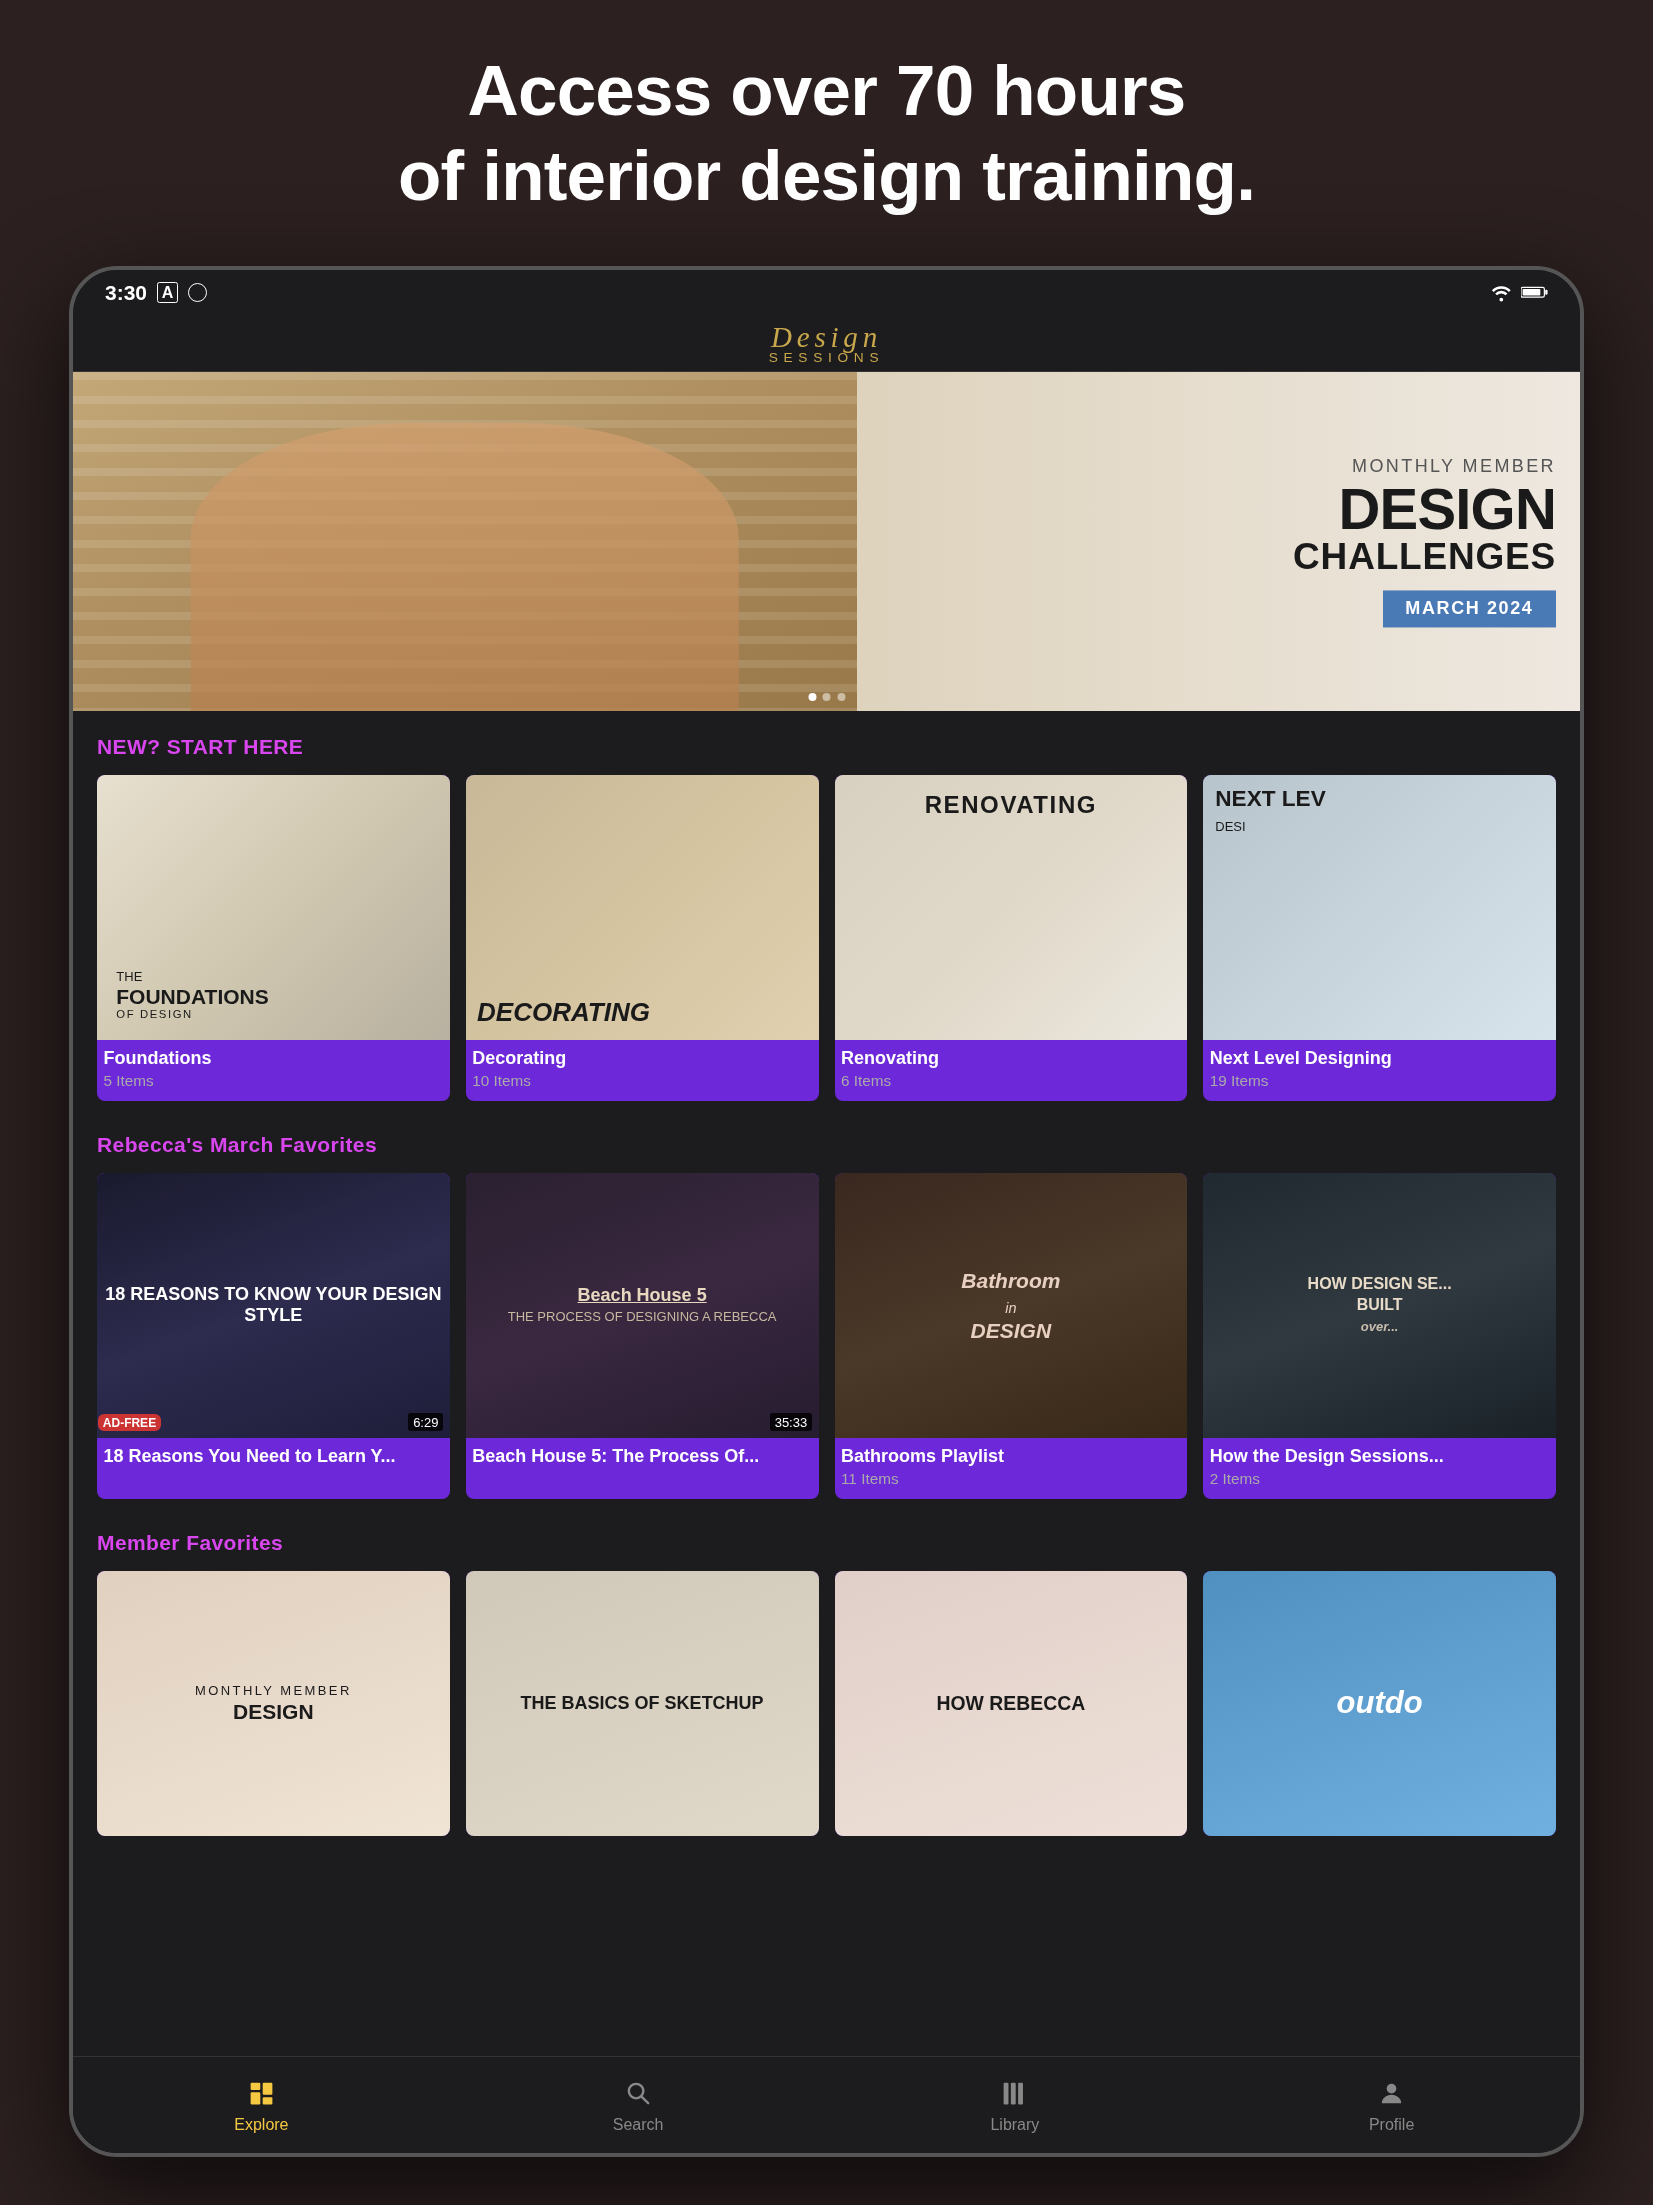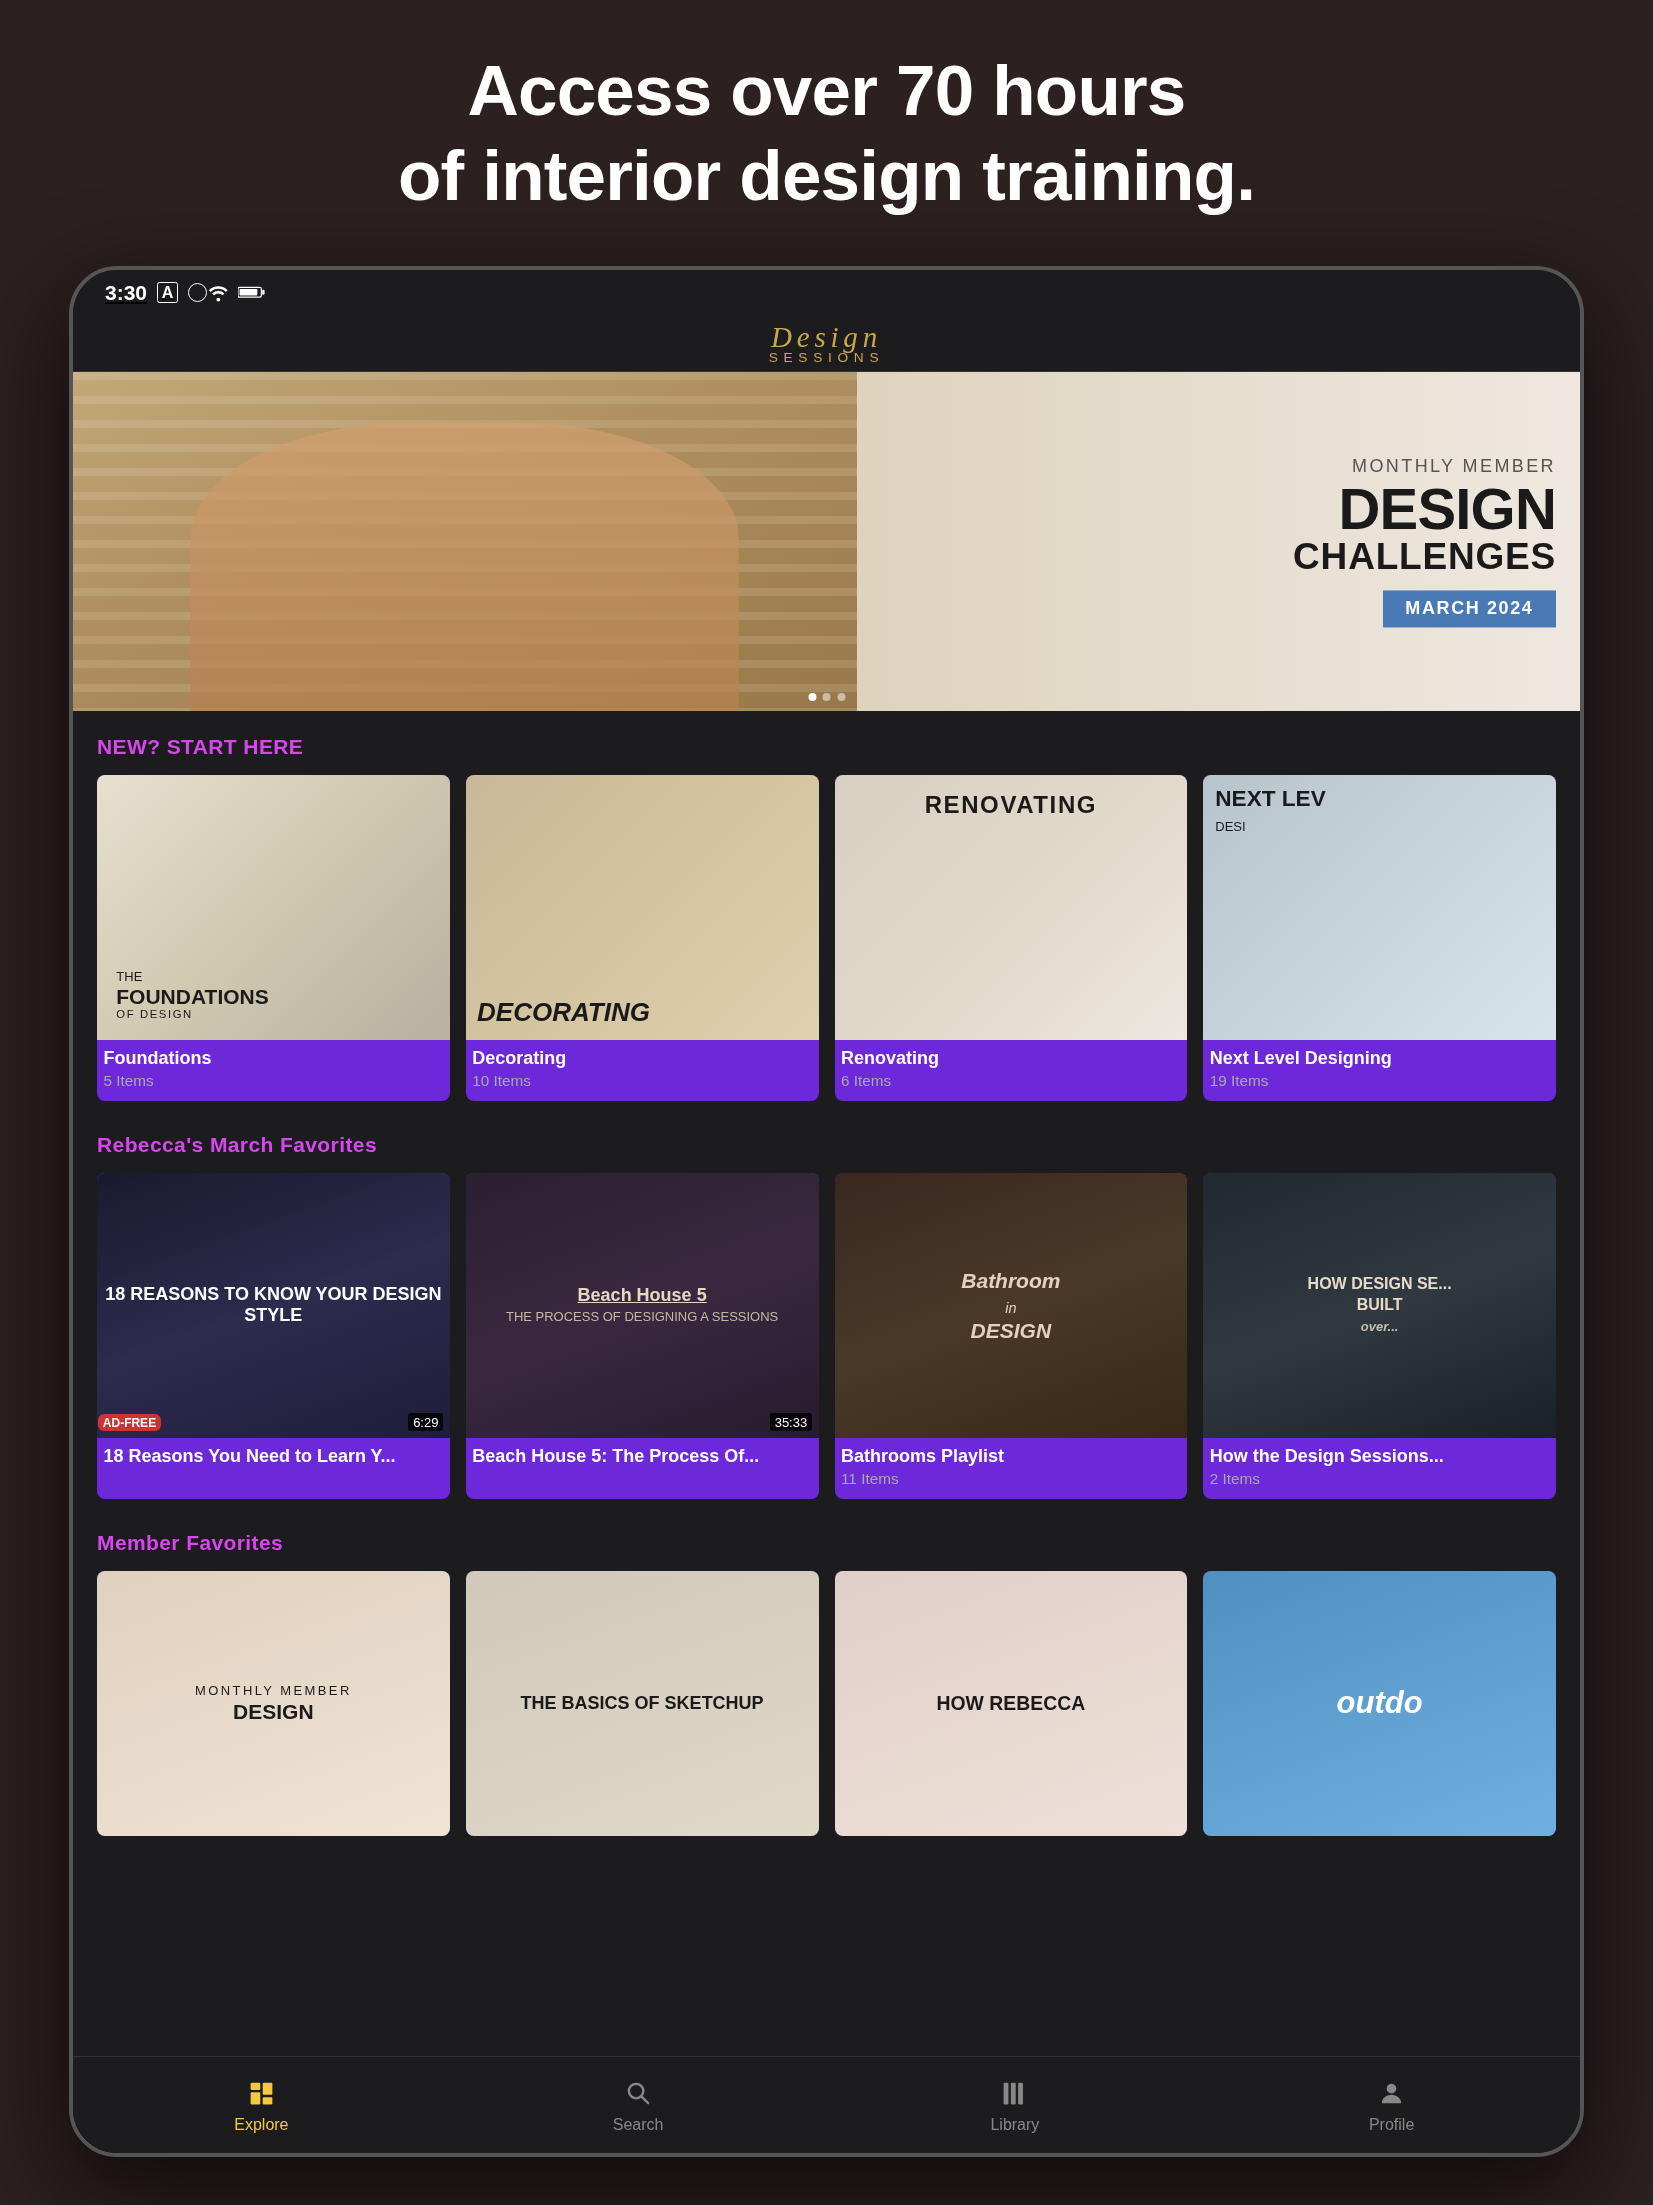--- a/index.html
+++ b/index.html
@@ -38,22 +38,22 @@
       overflow: hidden;
       box-shadow: 0 32px 97px rgba(0,0,0,0.7);
     }
 
     
     .status-bar {
       height: 45px;
       background: #1c1c1e;
       display: flex;
       align-items: center;
+      justify-content: space-between;
       padding: 0 32px;
-      text-decoration: underline;
     }
     .status-left {
       color: #fff;
       font-size: 21px;
       font-weight: 600;
       display: flex;
       align-items: center;
       gap: 9.7px;
     }
     .status-right {
@@ -434,21 +434,21 @@
               </div>
               <div class="card-info">
                 <div class="card-title">18 Reasons You Need to Learn Y...</div>
               </div>
             </div>
 
             <div class="card">
               <div class="card-thumb thumb-video" style="background:linear-gradient(160deg,#2a2030,#3a2840,#261c30);">
                 <div style="width:100%;height:100%;display:flex;align-items:center;justify-content:center;padding:8px;flex-direction:column;gap:3.2px;">
                   <div style="color:#e8d8c0;font-size:18px;font-weight:700;text-align:center;text-decoration:underline;">Beach House 5</div>
-                  <div style="color:#c8b8a0;font-size:13px;text-align:center;line-height:1.3;">THE PROCESS OF DESIGNING A SESSIONS</div>
+                  <div style="color:#c8b8a0;font-size:13px;text-align:center;line-height:1.3;">THE PROCESS OF DESIGNING A REBECCA</div>
                 </div>
                 <div style="position:absolute;bottom:6.5px;right:6.5px;background:rgba(0,0,0,0.8);color:#fff;font-size:13px;padding:1.6px 4.8px;border-radius:2.4px;">35:33</div>
               </div>
               <div class="card-info">
                 <div class="card-title">Beach House 5: The Process Of...</div>
               </div>
             </div>
 
             <div class="card">
               <div class="card-thumb thumb-video" style="background:linear-gradient(160deg,#3a2820,#4a3828,#382818);">

